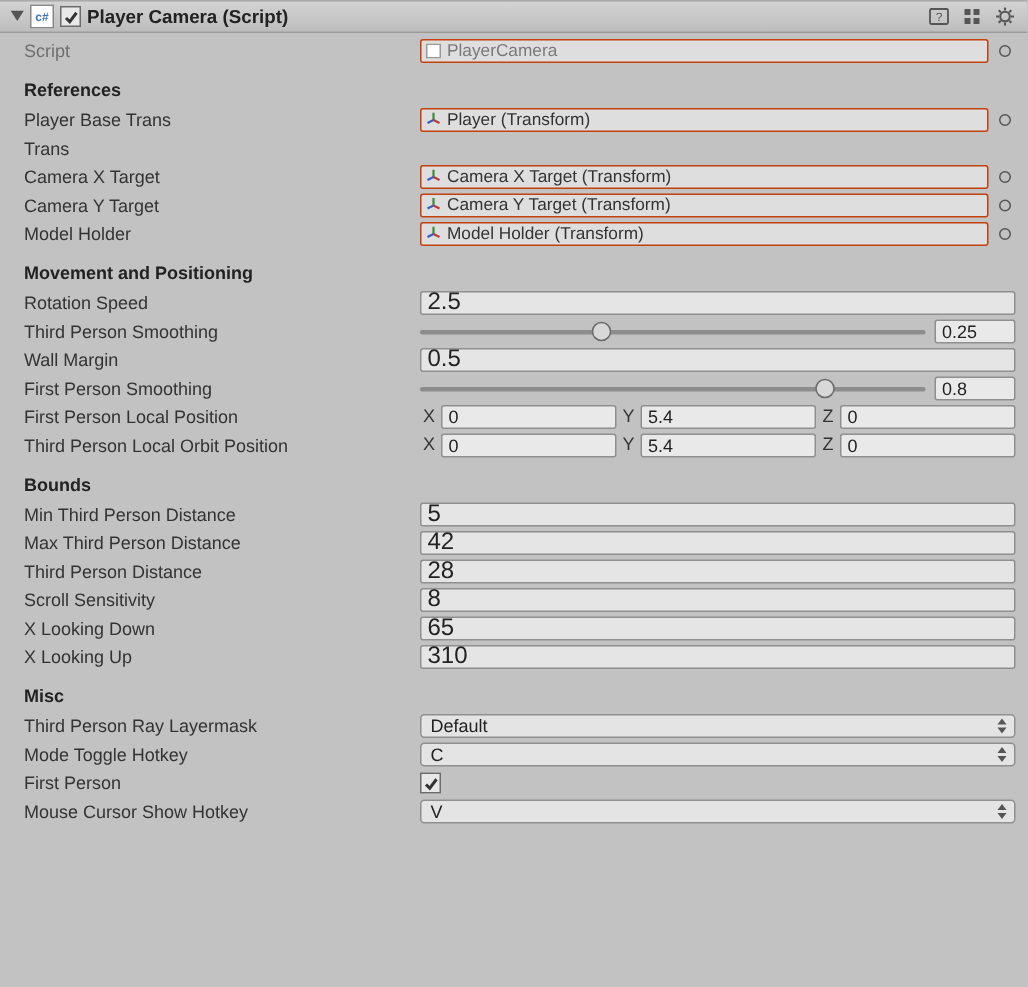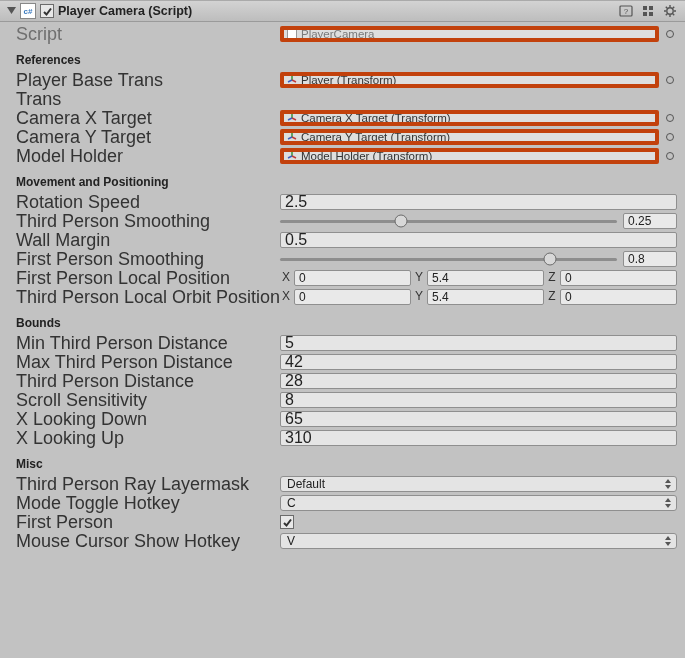--- a/index.html
+++ b/index.html
@@ -33,29 +33,29 @@
   .icon-btn {
     width: 18px; height: 16px; display: inline-flex; align-items: center;
     justify-content: center; cursor: pointer; color: #444;
   }
 
   .body { padding: 2px 8px 6px 8px; }
   .row {
     display: flex; align-items: center; height: 18px; margin: 1px 0;
   }
   .label {
-    flex: 0 0 272px; padding-left: 8px; color: #333; font-size: 18px;
+    flex: 0 0 272px; padding-left: 8px; color: #333; font-size: 12px;
     white-space: nowrap; overflow: hidden;
   }
   .label.disabled { color: #6f6f6f; }
   .section-label { font-weight: bold; padding-left: 8px; margin-top: 8px; margin-bottom: 2px; height: 18px; display: flex; align-items: center; }
   .control { flex: 1; display: flex; align-items: center; gap: 4px; }
 
   .obj-field {
-    flex: 1; height: 16px; background: #dedede; border: 4px solid #c2410c;
+    flex: 1; height: 16px; background: #dedede; border: 1px solid #c2410c;
     display: flex; align-items: center; padding: 0 3px; color: #555;
     border-radius: 2px; gap: 4px; overflow: hidden; position: relative;
   }
   .obj-field .tprefix {
     width: 10px; height: 10px; display: inline-flex; align-items: center;
     justify-content: center;
   }
   .obj-field span.txt { color: #333; font-size: 11.5px; white-space: nowrap; }
   .obj-field.disabled { color: #7a7a7a; }
   .obj-field.disabled span.txt { color: #7a7a7a; }

